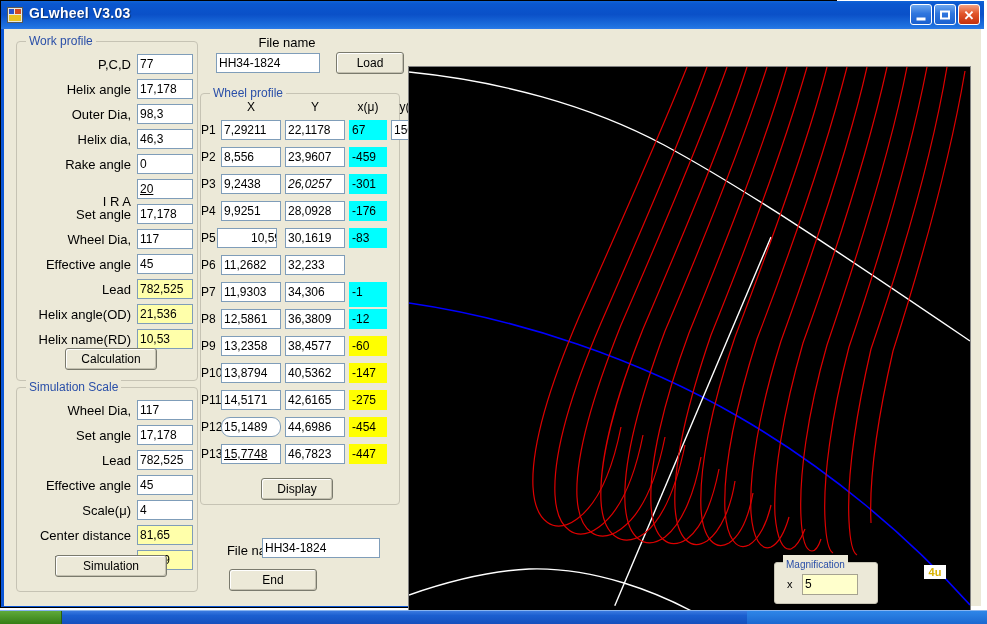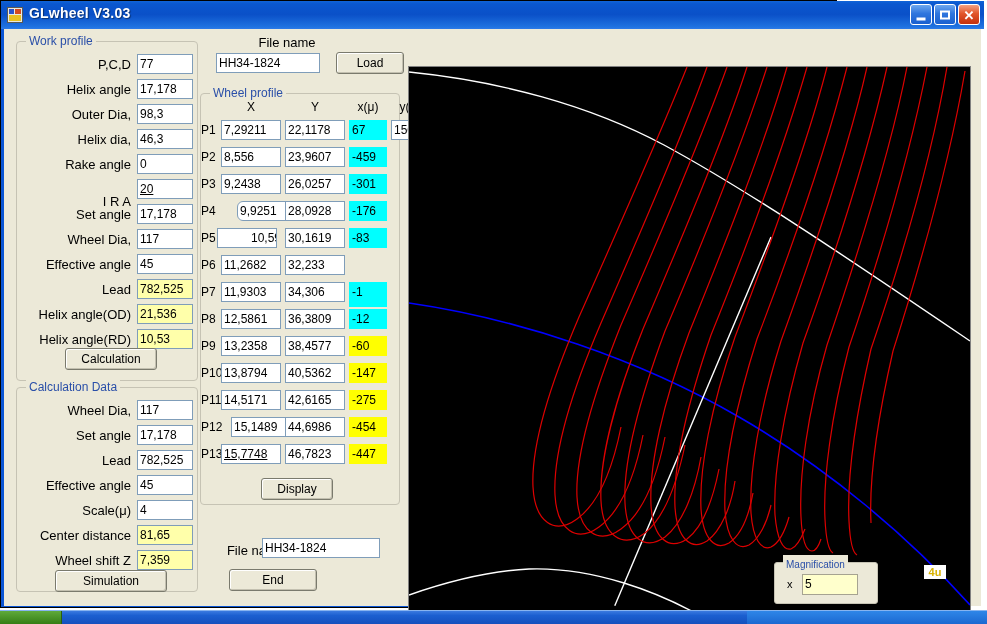--- a/index.html
+++ b/index.html
@@ -131,45 +131,45 @@
             <div class="lbl" style="left:4px;top:165px;width:110px;">Set angle</div>
             <div class="fld" style="left:120px;top:162px;width:56px;">17,178</div>
             <div class="lbl" style="left:4px;top:190px;width:110px;">Wheel Dia,</div>
             <div class="fld" style="left:120px;top:187px;width:56px;">117</div>
             <div class="lbl" style="left:4px;top:215px;width:110px;">Effective angle</div>
             <div class="fld" style="left:120px;top:212px;width:56px;">45</div>
             <div class="lbl" style="left:4px;top:240px;width:110px;">Lead</div>
             <div class="fld y" style="left:120px;top:237px;width:56px;">782,525</div>
             <div class="lbl" style="left:4px;top:265px;width:110px;">Helix angle(OD)</div>
             <div class="fld y" style="left:120px;top:262px;width:56px;">21,536</div>
-            <div class="lbl" style="left:4px;top:290px;width:110px;">Helix angle(RD)</div>
+            <div class="lbl" style="left:4px;top:290px;width:110px;">Helix name(RD)</div>
             <div class="fld y" style="left:120px;top:287px;width:56px;">10,53</div>
           </div>
         <div class="btn" style="left:48px;top:306px;width:92px;">Calculation</div>
       </div>
 
       <div class="grp" style="left:12px;top:358px;width:182px;height:205px;">
-        <div class="cap">Calculation Data</div>
+        <div class="cap">Simulation Scale</div>
         <div id="sd-rows">
             <div class="lbl" style="left:4px;top:15px;width:110px;">Wheel Dia,</div>
             <div class="fld" style="left:120px;top:12px;width:56px;">117</div>
             <div class="lbl" style="left:4px;top:40px;width:110px;">Set angle</div>
             <div class="fld" style="left:120px;top:37px;width:56px;">17,178</div>
             <div class="lbl" style="left:4px;top:65px;width:110px;">Lead</div>
             <div class="fld" style="left:120px;top:62px;width:56px;">782,525</div>
             <div class="lbl" style="left:4px;top:90px;width:110px;">Effective angle</div>
             <div class="fld" style="left:120px;top:87px;width:56px;">45</div>
             <div class="lbl" style="left:4px;top:115px;width:110px;">Scale(μ)</div>
             <div class="fld" style="left:120px;top:112px;width:56px;">4</div>
             <div class="lbl" style="left:4px;top:140px;width:110px;">Center distance</div>
             <div class="fld y" style="left:120px;top:137px;width:56px;">81,65</div>
             <div class="lbl" style="left:4px;top:165px;width:110px;">Wheel shift Z</div>
             <div class="fld y" style="left:120px;top:162px;width:56px;">7,359</div>
           </div>
-        <div class="btn" style="left:38px;top:167px;width:112px;margin-top:15px;">Simulation</div>
+        <div class="btn" style="left:38px;top:167px;width:112px;">Simulation</div>
       </div>
 
       <div class="lbl" style="left:228px;top:6px;width:110px;text-align:center;">File name</div>
       <div class="fld" style="left:212px;top:24px;width:104px;">HH34-1824</div>
       <div class="btn" style="left:332px;top:23px;width:68px;">Load</div>
 
       <div class="grp" style="left:196px;top:64px;width:200px;height:412px;">
         <div class="cap">Wheel profile</div>
         <div id="wh-head">
             <div class="colh" style="left:20px;top:6px;width:60px;">X</div>
@@ -182,24 +182,24 @@
             <div class="fld" style="left:20px;top:26px;width:60px;">7,29211</div>
             <div class="fld" style="left:84px;top:26px;width:60px;">22,1178</div>
             <div class="fld c" style="left:148px;top:26px;width:38px;">67</div>
             <div class="fld" style="left:190px;top:26px;width:38px;">150</div>
             <div class="rowl" style="left:0px;top:56px;width:20px;">P2</div>
             <div class="fld" style="left:20px;top:53px;width:60px;">8,556</div>
             <div class="fld" style="left:84px;top:53px;width:60px;">23,9607</div>
             <div class="fld c" style="left:148px;top:53px;width:38px;">-459</div>
             <div class="rowl" style="left:0px;top:83px;width:20px;">P3</div>
             <div class="fld" style="left:20px;top:80px;width:60px;">9,2438</div>
-            <div class="fld" style="left:84px;top:80px;width:60px;">26,0257</div>
+            <div class="fld" style="left:84px;top:80px;width:60px;font-style:italic;">26,0257</div>
             <div class="fld c" style="left:148px;top:80px;width:38px;">-301</div>
             <div class="rowl" style="left:0px;top:110px;width:20px;">P4</div>
-            <div class="fld" style="left:36px;top:107px;width:60px;border-radius:6px;">9,9251</div>
+            <div class="fld" style="left:20px;top:107px;width:60px;">9,9251</div>
             <div class="fld" style="left:84px;top:107px;width:60px;">28,0928</div>
             <div class="fld c" style="left:148px;top:107px;width:38px;">-176</div>
             <div class="rowl" style="left:0px;top:137px;width:20px;">P5</div>
             <div class="fld" style="left:16px;top:134px;width:60px;padding-left:33px;">10,5998</div>
             <div class="fld" style="left:84px;top:134px;width:60px;">30,1619</div>
             <div class="fld c" style="left:148px;top:134px;width:38px;">-83</div>
             <div class="rowl" style="left:0px;top:164px;width:20px;">P6</div>
             <div class="fld" style="left:20px;top:161px;width:60px;">11,2682</div>
             <div class="fld" style="left:84px;top:161px;width:60px;">32,233</div>
             <div class="fld c" style="left:148px;top:161px;width:38px;margin-top:32px;">-25</div>
@@ -217,21 +217,21 @@
             <div class="fld yl" style="left:148px;top:242px;width:38px;">-60</div>
             <div class="rowl" style="left:0px;top:272px;width:20px;">P10</div>
             <div class="fld" style="left:20px;top:269px;width:60px;">13,8794</div>
             <div class="fld" style="left:84px;top:269px;width:60px;">40,5362</div>
             <div class="fld yl" style="left:148px;top:269px;width:38px;">-147</div>
             <div class="rowl" style="left:0px;top:299px;width:20px;">P11</div>
             <div class="fld" style="left:20px;top:296px;width:60px;">14,5171</div>
             <div class="fld" style="left:84px;top:296px;width:60px;">42,6165</div>
             <div class="fld yl" style="left:148px;top:296px;width:38px;">-275</div>
             <div class="rowl" style="left:0px;top:326px;width:20px;">P12</div>
-            <div class="fld" style="left:30px;top:323px;width:60px;">15,1489</div>
+            <div class="fld" style="left:20px;top:323px;width:60px;border-radius:9px;">15,1489</div>
             <div class="fld" style="left:84px;top:323px;width:60px;">44,6986</div>
             <div class="fld yl" style="left:148px;top:323px;width:38px;">-454</div>
             <div class="rowl" style="left:0px;top:353px;width:20px;">P13</div>
             <div class="fld" style="left:20px;top:350px;width:60px;text-decoration:underline;">15,7748</div>
             <div class="fld" style="left:84px;top:350px;width:60px;">46,7823</div>
             <div class="fld yl" style="left:148px;top:350px;width:38px;">-447</div>
           </div>
         <div class="btn" style="left:60px;top:384px;width:72px;">Display</div>
       </div>
 

